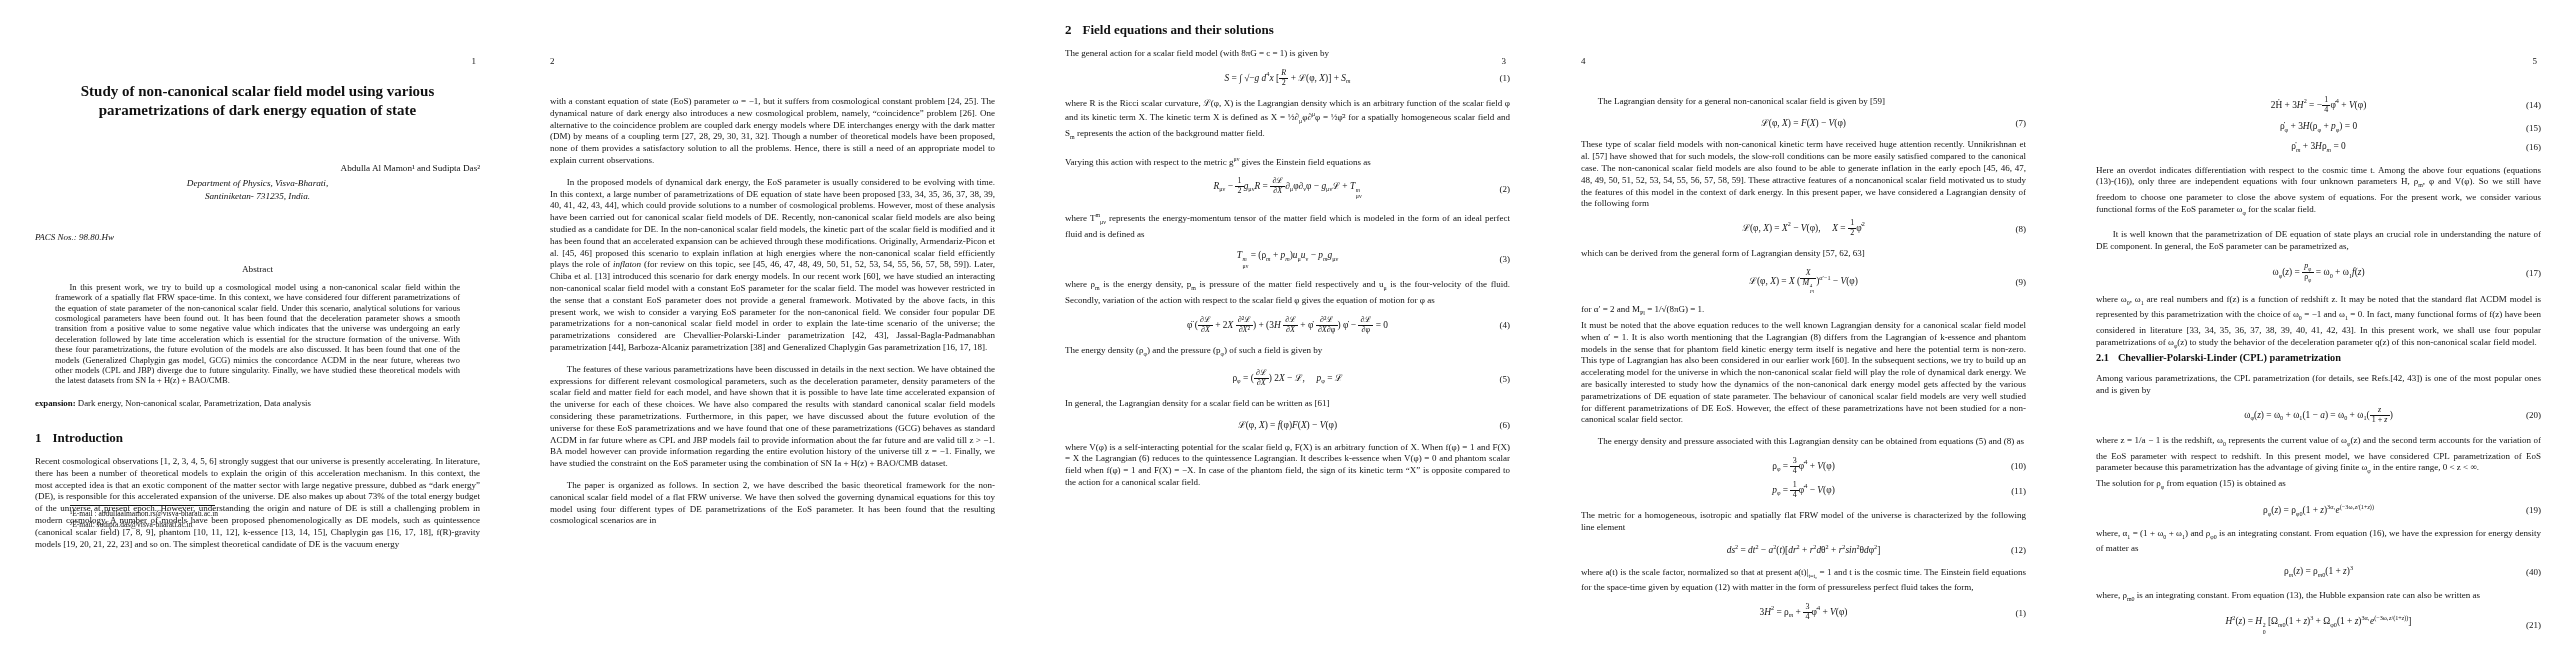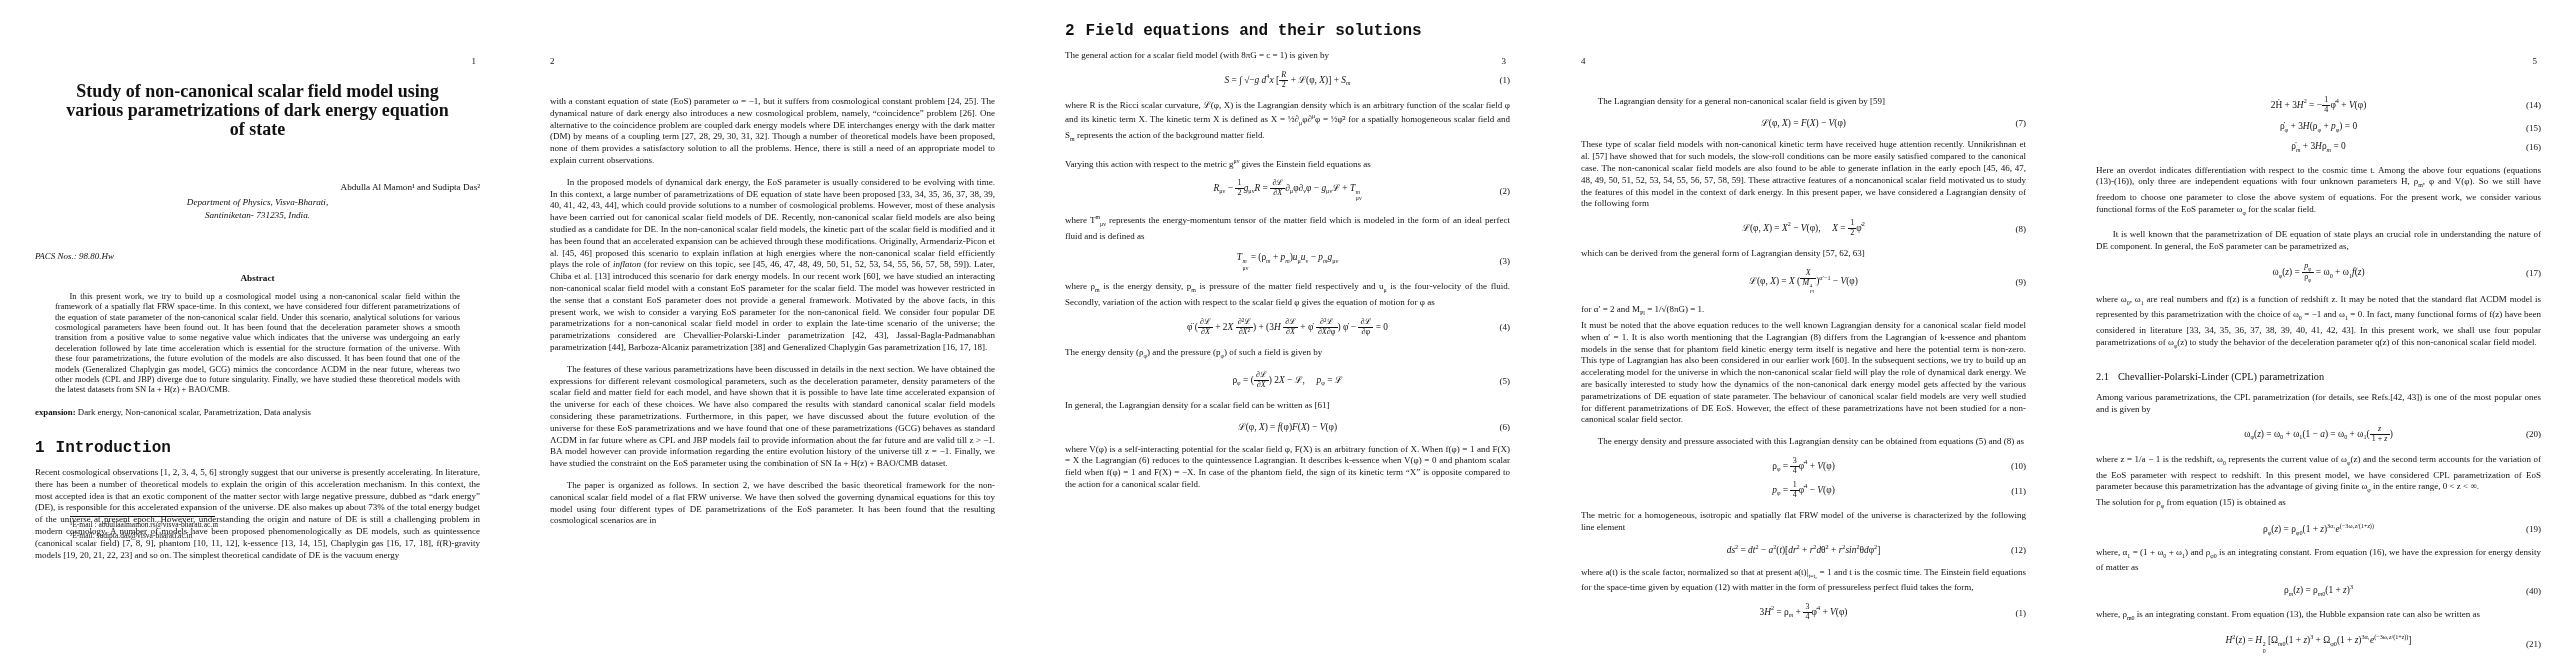--- a/index.html
+++ b/index.html
@@ -5,30 +5,30 @@
   html,body{margin:0;padding:0;background:#ffffff;}
   body{width:2576px;height:667px;font-family:"Liberation Serif","DejaVu Serif",serif;color:#111;}
   #canvas{position:relative;width:2576px;height:667px;background:#ffffff;overflow:hidden;}
   .arxiv-banner{position:absolute;left:-177px;top:373px;width:389px;height:20px;
     transform:rotate(-90deg);text-align:center;color:#a2a2a2;font-size:16px;letter-spacing:0.6px;white-space:nowrap;}
   .page{position:absolute;top:0;width:515px;height:667px;overflow:hidden;background:#fff;}
   .page-inner{position:absolute;top:0;left:35px;right:35px;}
   .pagenum{position:absolute;top:56px;font-size:9px;}
   .pn-right{right:39px;} .pn-left{left:35px;}
   .blk-first{margin-top:96px !important;}
-  .title{font-weight:bold;font-size:18px;line-height:19px;text-align:center;margin:82px 31px 0;}
+  .title{font-weight:bold;font-size:15px;line-height:19px;text-align:center;margin:82px 31px 0;}
   .title.blk-first{margin-top:82px !important;}
   .authors{margin-top:43px;text-align:right;font-size:9.2px;}
   .affil{margin-top:4.4px;text-align:center;font-style:italic;font-size:9.2px;line-height:12.8px;}
   .pacs{margin-top:29px;font-style:italic;font-size:9px;}
-  .absheading{margin-top:12px;text-align:center;font-weight:bold;font-size:9.2px;}
+  .absheading{margin-top:22px;text-align:center;font-weight:normal;font-size:9.2px;}
   .abstract{margin:7.8px 20px 0;font-size:8.5px;line-height:10.4px;text-align:justify;text-indent:14.5px;}
   .keywords{margin-top:12.2px;font-size:8.8px;}
-  .section{margin-top:22px;font-weight:bold;font-size:16px;font-family:Liberation Mono, monospace;}
-  .subsection{margin-top:19px;font-weight:normal;font-size:10.3px;}
+  .section{margin-top:22px;font-weight:bold;font-size:13px;}
+  .subsection{font-weight:bold;font-size:10.3px;}
   .secnum{margin-right:11px;}
   .subsecnum{margin-right:9px;}
   .para{margin-top:10px;font-size:9px;line-height:11.8px;text-align:justify;}
   .para.ind{text-indent:16.7px;}
   .para.tight{margin-top:0;}
   .section + .para, .subsection + .para{margin-top:10px;}
   .eqrow{display:flex;align-items:center;margin-top:9px;font-size:9.4px;}
   .eqrow.tight{margin-top:5.6px;}
   .eqspacer{width:28px;flex:none;}
   .eqbody{flex:1;text-align:center;line-height:1.35;}

